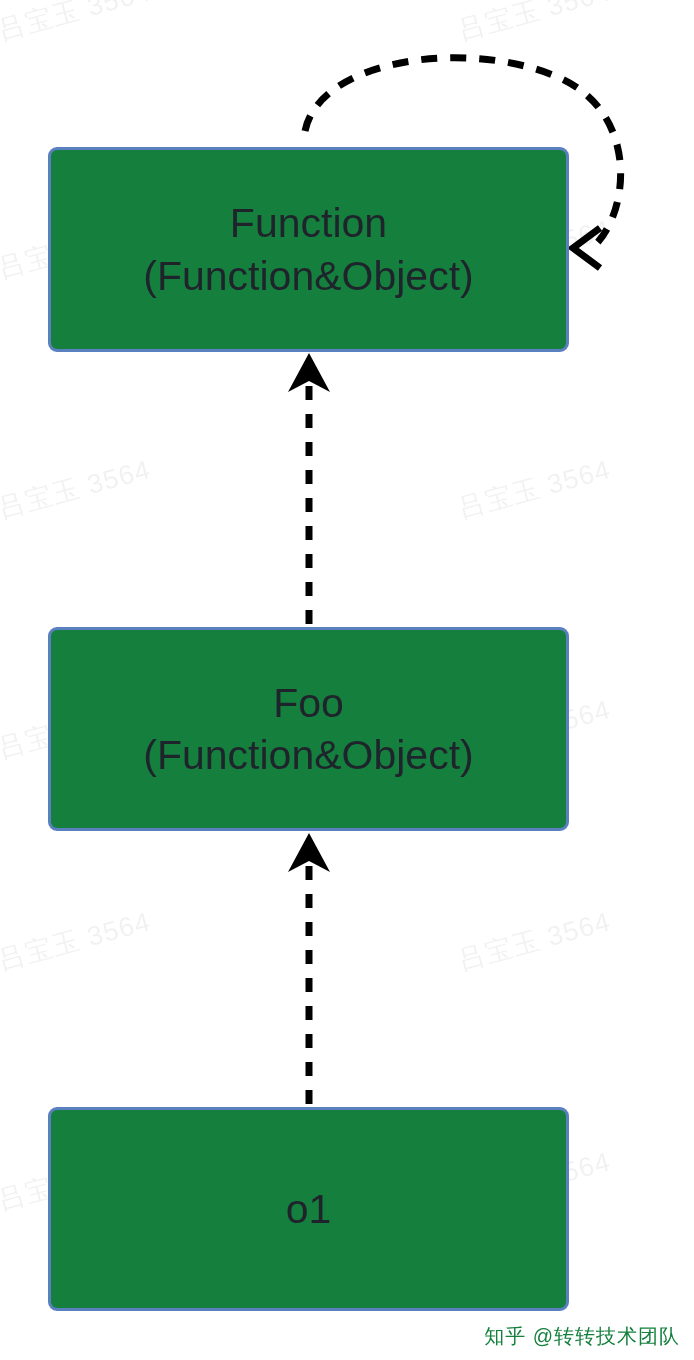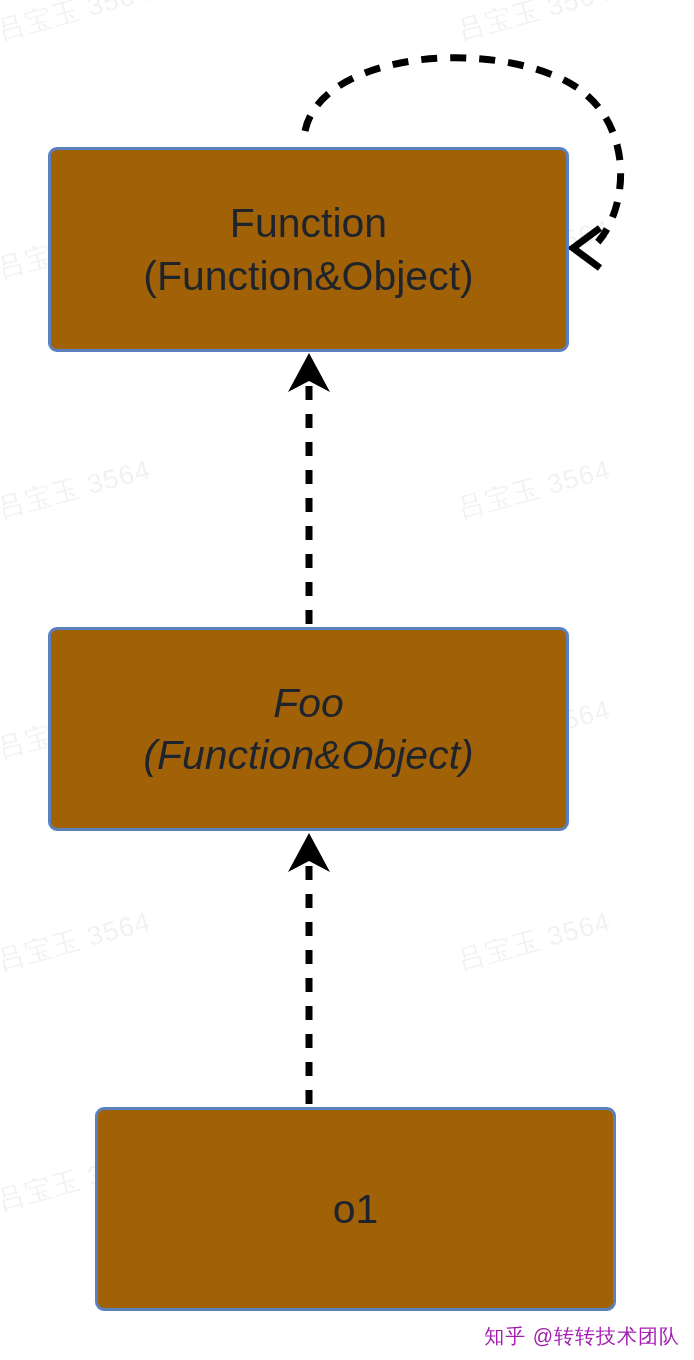--- a/index.html
+++ b/index.html
@@ -51,51 +51,51 @@
     position: absolute;
     left: 0; top: 0;
     width: 694px;
     height: 1360px;
     z-index: 2;
     pointer-events: none;
   }
 
   .node-box {
     position: absolute;
-    background: #a16207;
+    background: #15803d;
     border: 3px solid #5b80c0;
     border-radius: 9px;
     display: flex;
     flex-direction: column;
     align-items: center;
     justify-content: center;
     z-index: 4;
   }
   .node-line {
     color: #1f242c;
     font-size: 41px;
     line-height: 1.28;
     font-weight: 400;
     text-align: center;
     white-space: nowrap;
   }
 
   #node-function { left: 48px;  top: 147px;  width: 521px; height: 205px; }
   #node-foo      { left: 48px;  top: 627px;  width: 521px; height: 204px; }
-  #node-o1       { left: 48px;  top: 1107px; width: 521px; height: 204px; margin-left: 47px; }
+  #node-o1       { left: 48px;  top: 1107px; width: 521px; height: 204px; }
 
   
   #attribution {
     position: absolute;
     right: 14px;
     bottom: 10px;
     z-index: 5;
     font-family: "Liberation Sans", "DejaVu Sans", sans-serif;
     font-size: 20px;
-    color: #a21caf;
+    color: #15803d;
     white-space: nowrap;
     letter-spacing: 1px;
   }
 </style>
 </head>
 <body style="background: rgb(255, 255, 255);">
 
 <div id="watermark-layer">
     <div class="watermark-text" style="left: -6px; top: 14px; transform: rotate(-15deg);">吕宝玉 3564</div>
     <div class="watermark-text" style="left: 454px; top: 14px; transform: rotate(-15deg);">吕宝玉 3564</div>
@@ -132,21 +132,21 @@
   </g>
 </svg>
 
 <div id="diagram-layer">
 
   <div class="node-box" id="node-function" style="left: 48px; top: 147px; width: 521px; height: 205px;">
     <div class="node-line">Function</div>
     <div class="node-line">(Function&amp;Object)</div>
   </div>
 
-  <div class="node-box" id="node-foo" style="left: 48px; top: 627px; width: 521px; height: 204px; font-style: italic;">
+  <div class="node-box" id="node-foo" style="left: 48px; top: 627px; width: 521px; height: 204px;">
     <div class="node-line">Foo</div>
     <div class="node-line">(Function&amp;Object)</div>
   </div>
 
   <div class="node-box" id="node-o1" style="left: 48px; top: 1107px; width: 521px; height: 204px;">
     <div class="node-line">o1</div>
   </div>
 
 </div>
 

